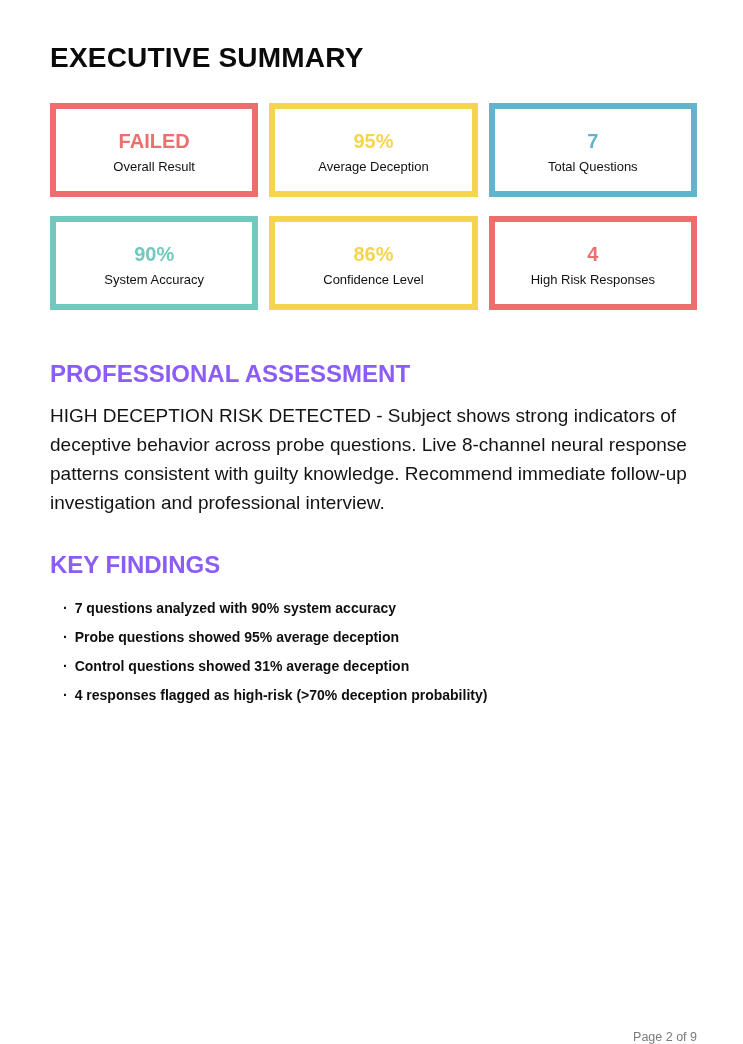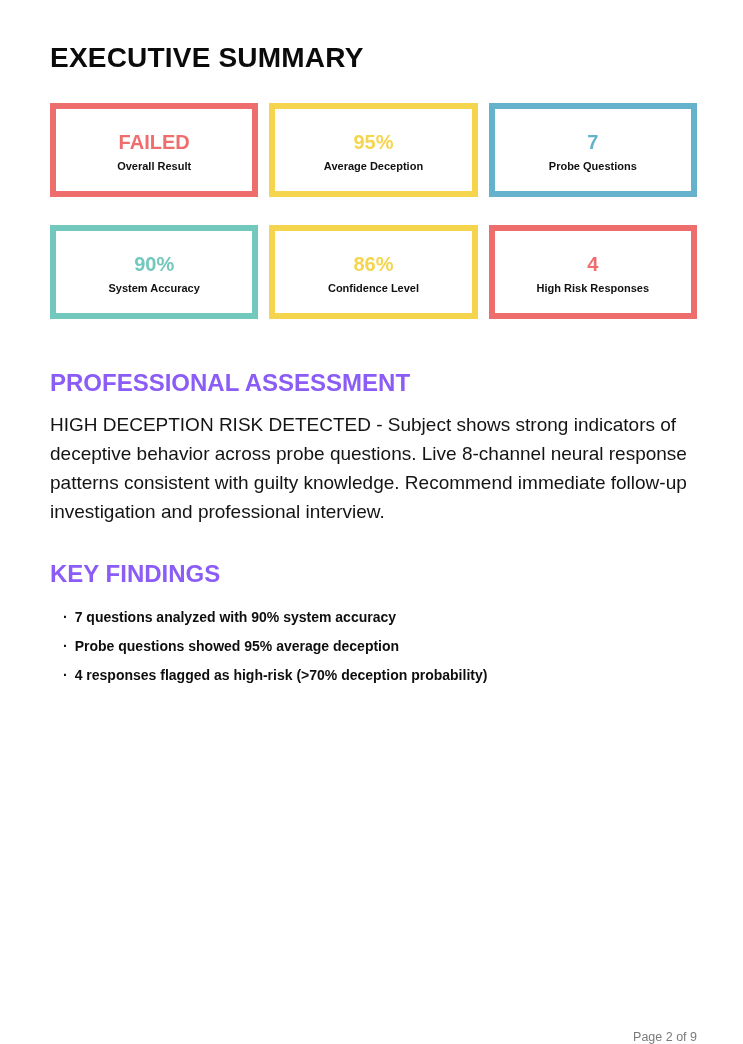--- a/index.html
+++ b/index.html
@@ -21,41 +21,41 @@
   .doc-title {
     font-size: 28px;
     font-weight: bold;
     color: #0b0b0b;
     letter-spacing: 0.2px;
   }
   .cards {
     margin-top: 29px;
     display: grid;
     grid-template-columns: repeat(3, 1fr);
-    gap: 28px 11px;
+    gap: 19px 11px;
   }
   .card {
     height: 94px;
     background: #ffffff;
     border: 6px solid #cccccc; 
     display: flex;
     flex-direction: column;
     align-items: center;
     justify-content: center;
     gap: 9px;
     padding-top: 4px;
   }
   .card-value {
     font-size: 20px;
     font-weight: bold;
     line-height: 1;
   }
   .card-label {
-    font-size: 11px;
-    font-weight: bold;
+    font-size: 13px;
+    font-weight: normal;
     color: #111111;
     line-height: 1;
   }
   .section-heading {
     font-size: 24px;
     font-weight: bold;
     color: #8b5cf6;
   }
   .assessment-heading { margin-top: 50px; }
   .assessment-body {
@@ -103,21 +103,21 @@
       <div class="card-label">Overall Result</div>
     </div>
 
     <div class="card" style="border-color: rgb(245, 212, 78);">
       <div class="card-value" style="color: rgb(245, 212, 78);">95%</div>
       <div class="card-label">Average Deception</div>
     </div>
 
     <div class="card" style="border-color: rgb(101, 178, 204);">
       <div class="card-value" style="color: rgb(101, 178, 204);">7</div>
-      <div class="card-label">Probe Questions</div>
+      <div class="card-label">Total Questions</div>
     </div>
 
     <div class="card" style="border-color: rgb(114, 200, 189);">
       <div class="card-value" style="color: rgb(114, 200, 189);">90%</div>
       <div class="card-label">System Accuracy</div>
     </div>
 
     <div class="card" style="border-color: rgb(245, 212, 78);">
       <div class="card-value" style="color: rgb(245, 212, 78);">86%</div>
       <div class="card-label">Confidence Level</div>
@@ -132,18 +132,19 @@
 
   <h2 class="section-heading assessment-heading">PROFESSIONAL ASSESSMENT</h2>
 
   <p class="assessment-body">HIGH DECEPTION RISK DETECTED - Subject shows strong indicators of deceptive behavior across probe questions. Live 8-channel neural response patterns consistent with guilty knowledge. Recommend immediate follow-up investigation and professional interview.</p>
 
   <h2 class="section-heading findings-heading">KEY FINDINGS</h2>
 
   <ul class="findings-list">
     <li>7 questions analyzed with 90% system accuracy</li>
     <li>Probe questions showed 95% average deception</li>
+    <li>Control questions showed 31% average deception</li>
     <li>4 responses flagged as high-risk (&gt;70% deception probability)</li>
   </ul>
 
   <div class="page-footer">Page 2 of 9</div>
 
 </div>
 
 </body></html>

